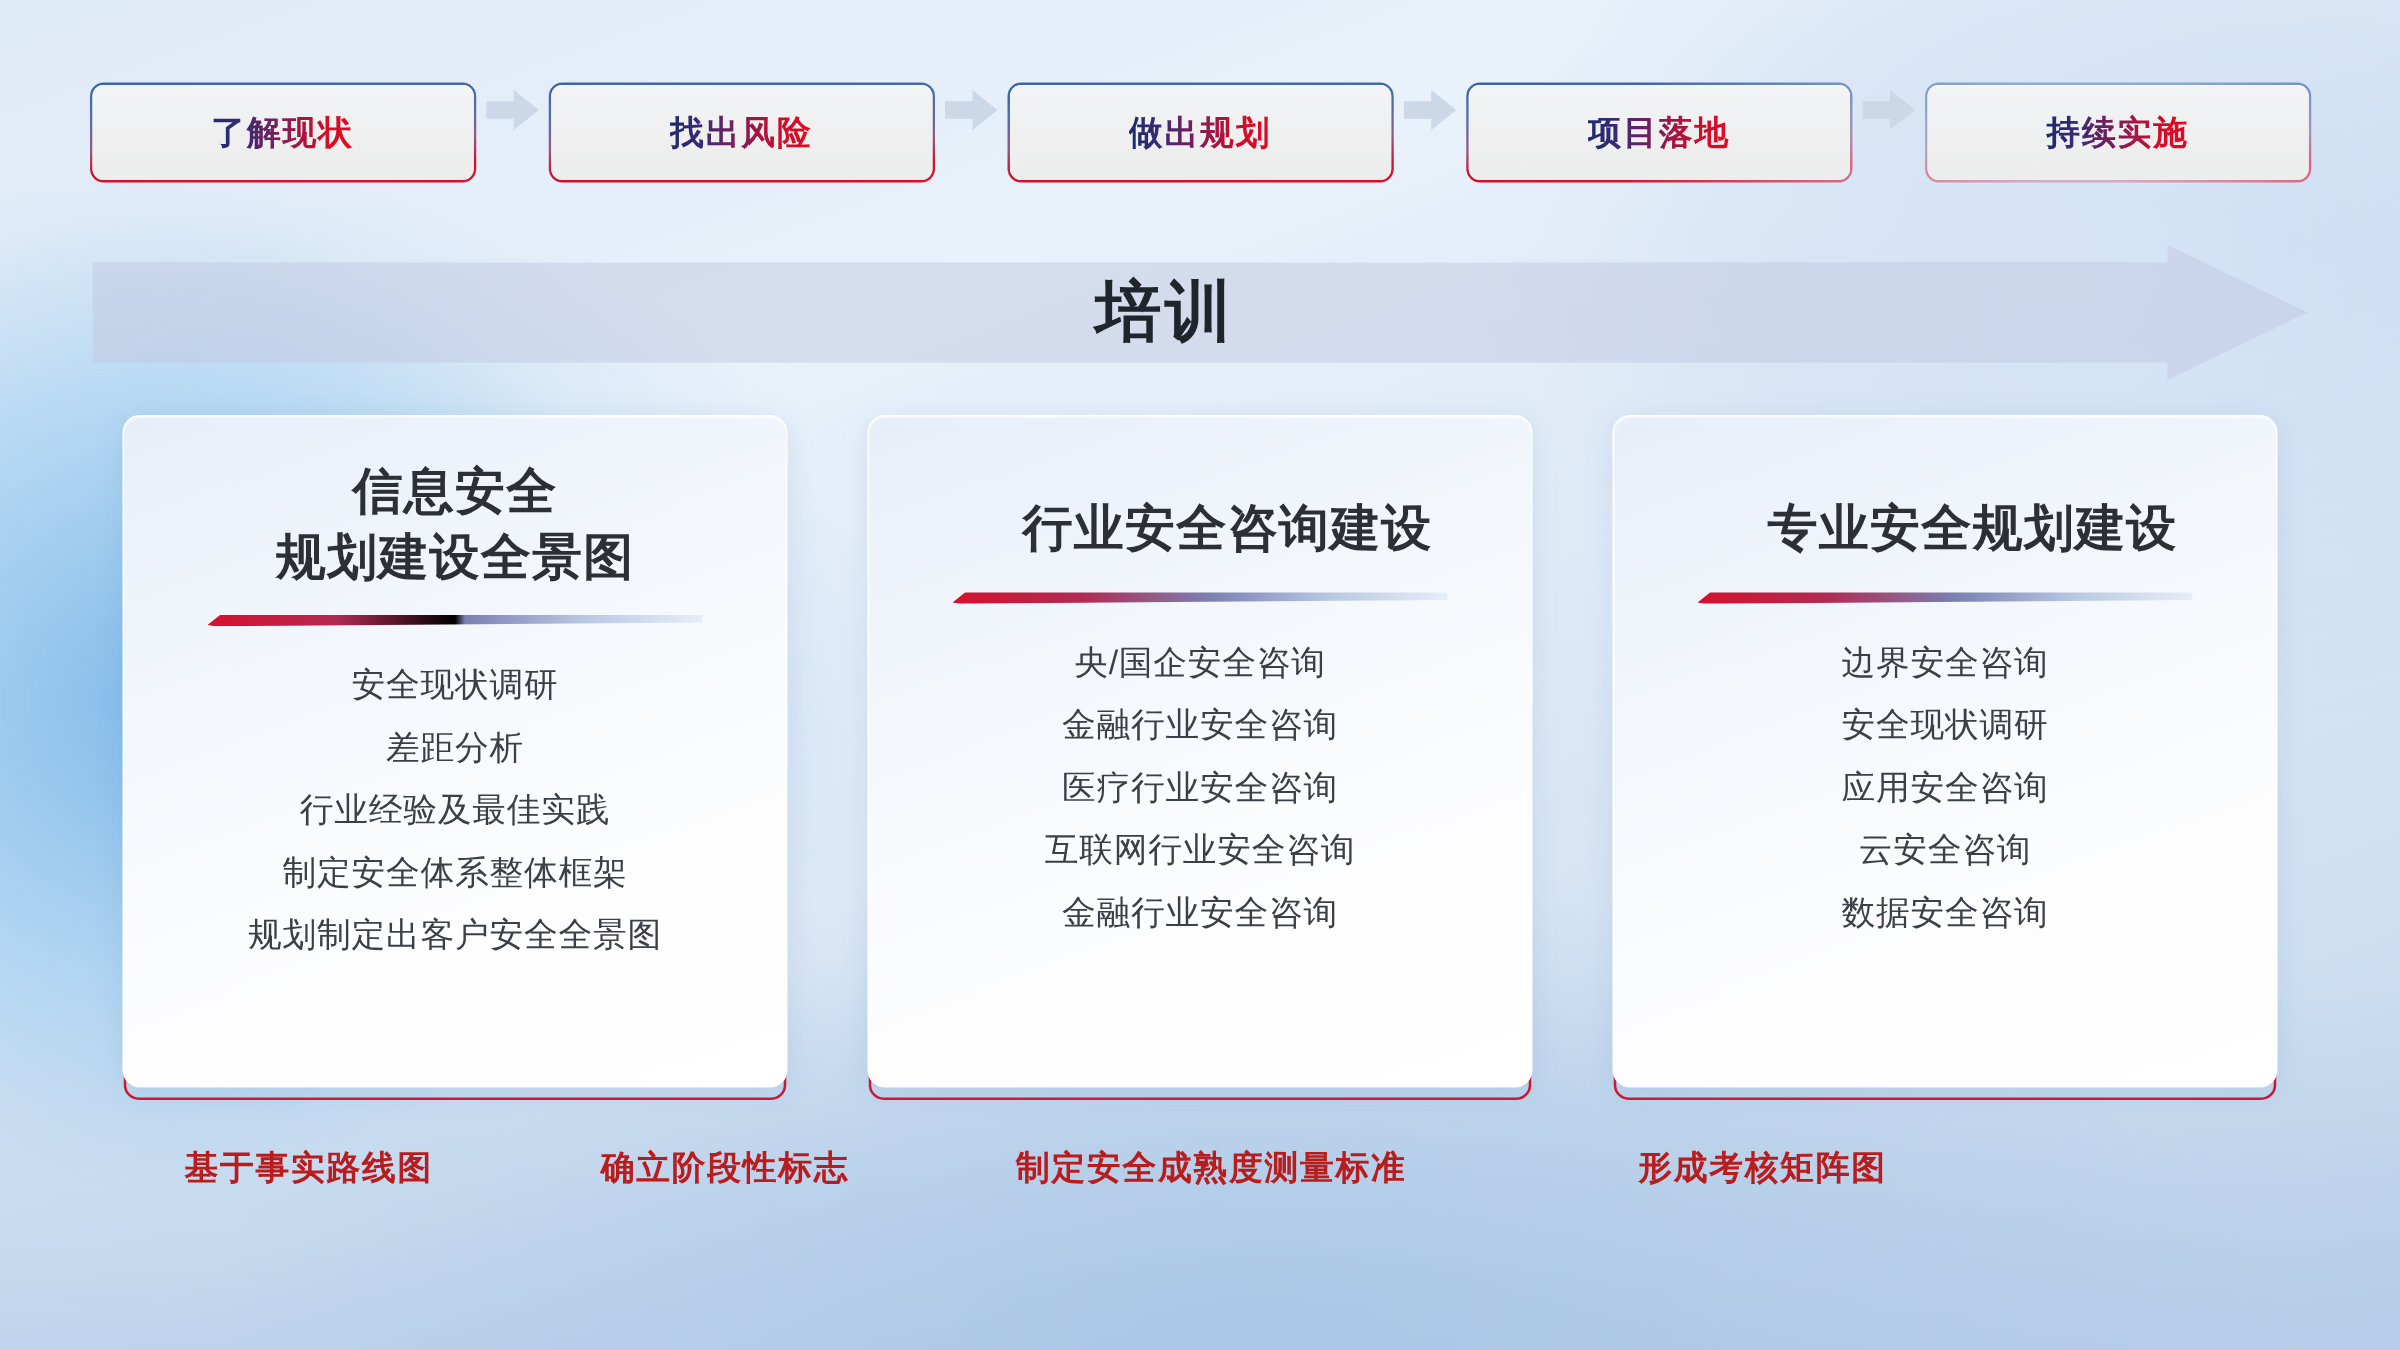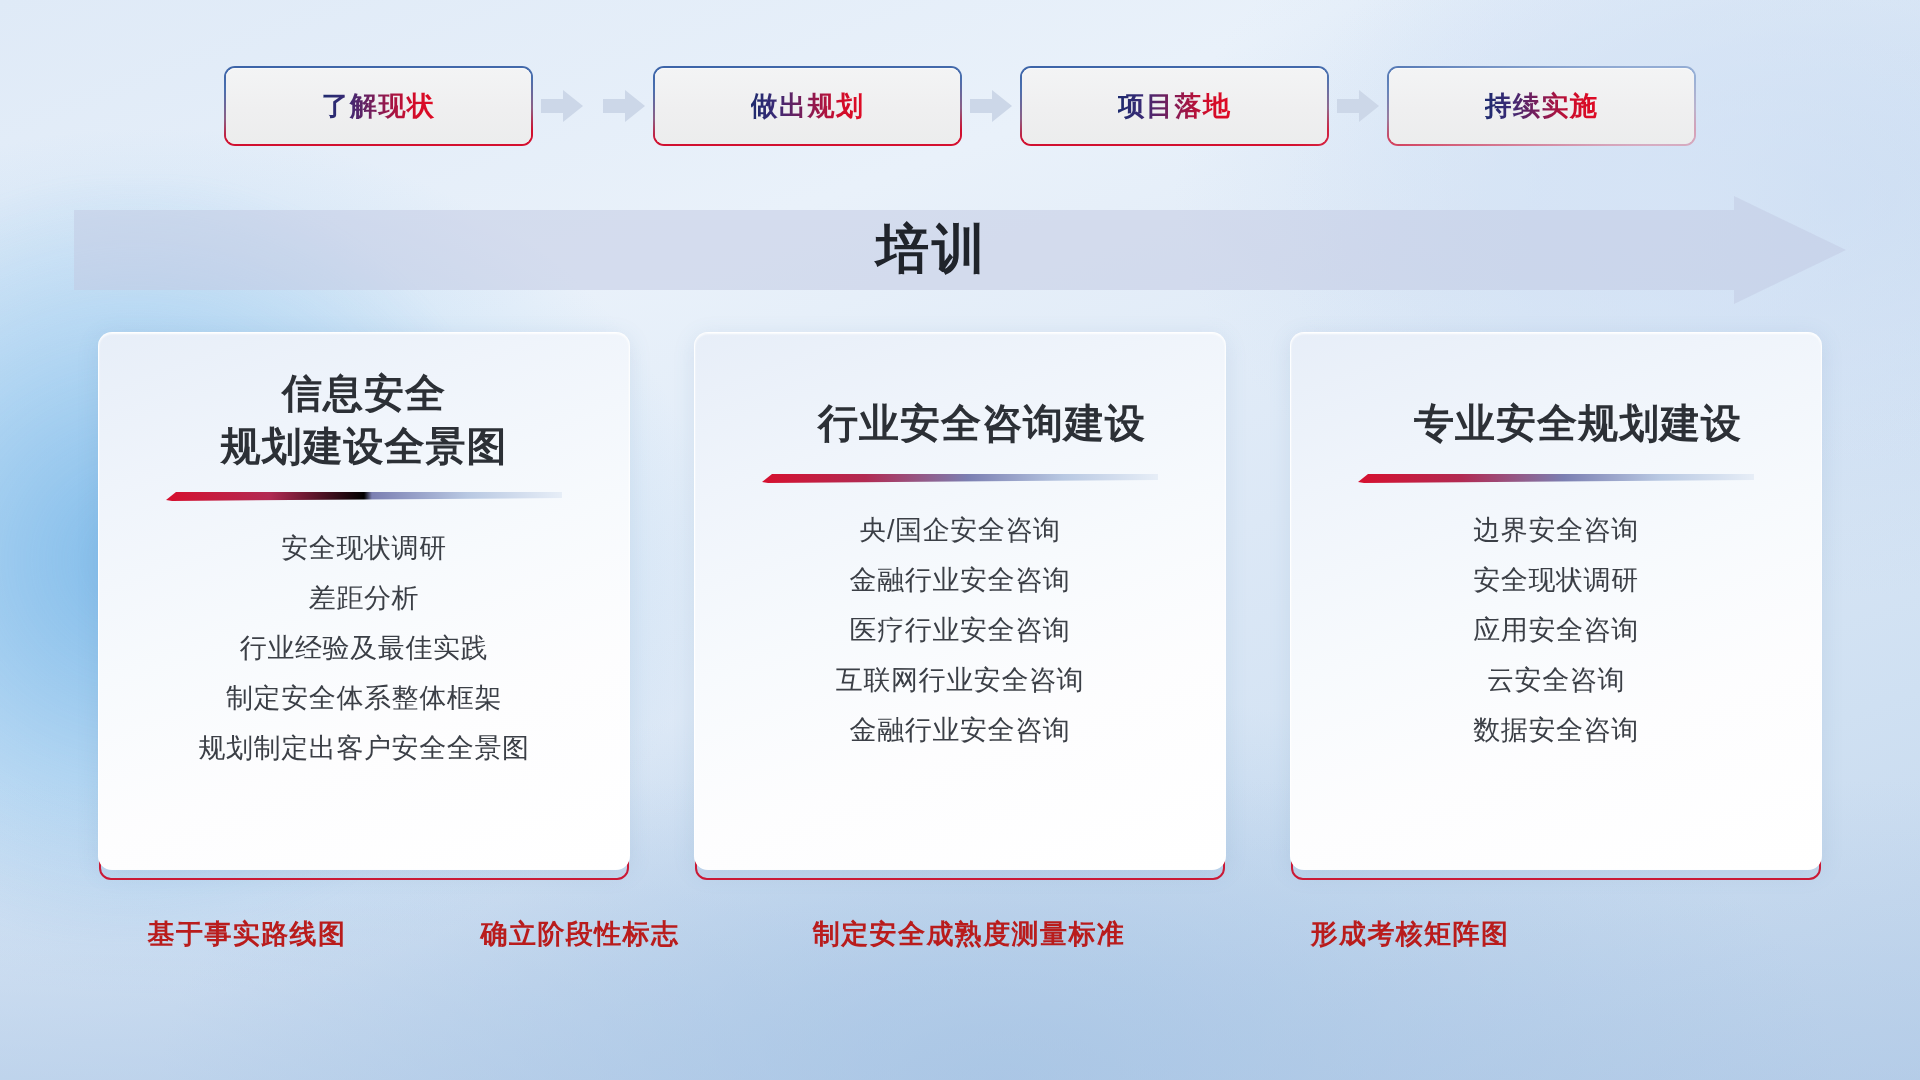--- a/index.html
+++ b/index.html
@@ -32,21 +32,21 @@
   }
   .blob-bottom {
     position: absolute; left: 0; bottom: -120px;
     width: 1920px; height: 420px;
     background: linear-gradient(to top, rgba(168,196,228,0.75) 0%, rgba(168,196,228,0) 100%);
   }
 
   
   .steps {
     position: absolute; left: 0; top: 68px; width: 1920px;
-    display: flex; align-items: center; justify-content: center;
+    display: flex; justify-content: center;
     gap: 0;
   }
   .step-box {
     position: relative;
     width: 305px; height: 76px;
     display: flex; align-items: center; justify-content: center;
     border-radius: 9px;
     background: linear-gradient(to bottom, #f3f4f5 0%, #efeff0 55%, #eceded 100%);
     box-shadow: 0 1px 0 rgba(255,255,255,0.5) inset;
   }
@@ -164,20 +164,23 @@
 
   <div class="step-box">
     <span class="step-label">了解现状</span>
   </div>
   <div class="step-arrow">
     <svg viewBox="0 0 42 32">
         <path d="M0 9 H22 V0 L42 16 L22 32 V23 H0 Z" fill="#ccd7e8"></path>
       </svg>
   </div>
 
+  <div class="step-box">
+    <span class="step-label">找出风险</span>
+  </div>
   <div class="step-arrow">
     <svg viewBox="0 0 42 32">
         <path d="M0 9 H22 V0 L42 16 L22 32 V23 H0 Z" fill="#ccd7e8"></path>
       </svg>
   </div>
 
   <div class="step-box">
     <span class="step-label">做出规划</span>
   </div>
   <div class="step-arrow">

